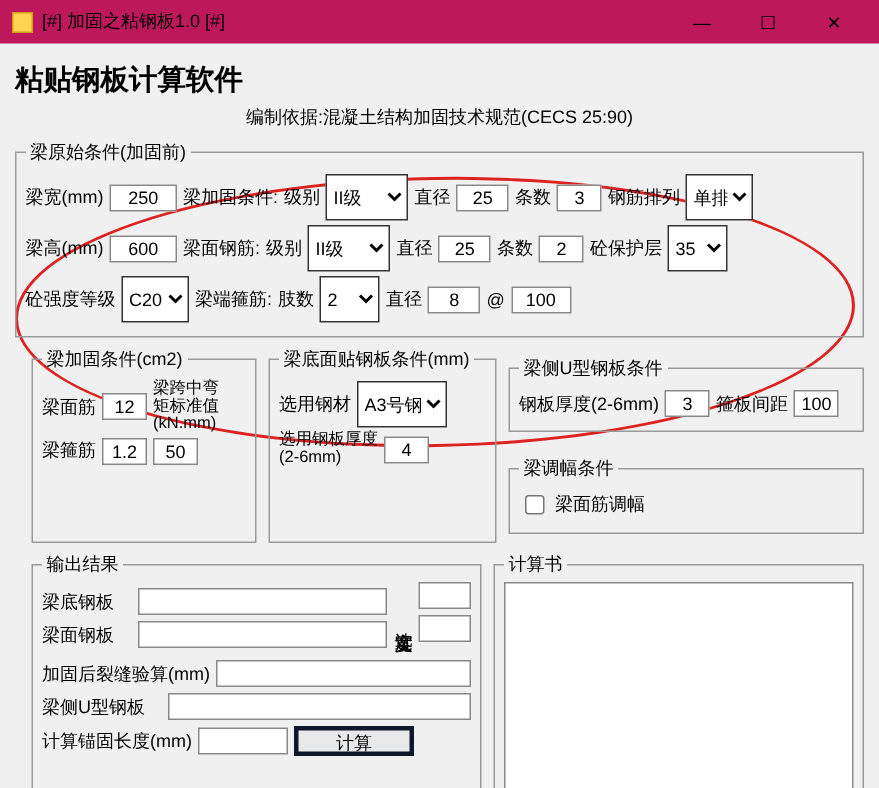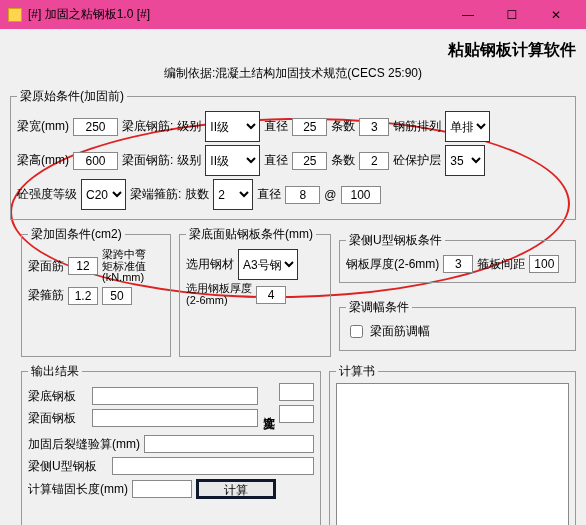--- a/index.html
+++ b/index.html
@@ -1,23 +1,23 @@
 <!DOCTYPE html>
 <html><head>
 <meta charset="utf-8">
 <style>
   * { box-sizing: border-box; font-family: "SimSun", "Microsoft YaHei", sans-serif; }
   body { margin: 0; background: #fff; width: 586px; }
-  .titlebar { height: 30px; background: #ec4899; border-bottom: 1px solid #eee; display: flex; align-items: center; padding: 0 8px; font-size: 12px; }
+  .titlebar { height: 30px; background: #be185d; border-bottom: 1px solid #eee; display: flex; align-items: center; padding: 0 8px; font-size: 12px; }
   .titlebar .tb-icon { width: 14px; height: 14px; background: #ffd54f; border: 1px solid #d4a017; margin-right: 6px; }
   .titlebar .tb-title { flex: 1; }
   .titlebar .tb-btns { display: flex; gap: 0; }
   .titlebar .tb-btn { width: 44px; height: 28px; display: flex; align-items: center; justify-content: center; font-size: 12px; font-family: Arial; }
   .content { background: #f0f0f0; padding: 6px 10px 8px 10px; }
-  .main-title { font-size: 16px; font-weight: bold; text-align: right; padding-top: 4px; }
+  .main-title { font-size: 19px; font-weight: bold; text-align: left; padding-top: 4px; }
   .sub-title { font-size: 12px; text-align: center; margin-top: 4px; }
   fieldset { border: 1px solid #999; margin: 6px 0; padding: 3px 6px 6px 6px; font-size: 12px; position: relative; }
   legend { padding: 0 3px; font-size: 12px; }
   .row { display: flex; align-items: center; gap: 4px; margin: 3px 0; flex-wrap: nowrap; }
   label { font-size: 12px; white-space: nowrap; }
   input[type=text] { border: 1px solid #888; background: #fff; font-size: 12px; height: 18px; padding: 0 2px; text-align: center; }
   select { border: 1px solid #333; background: #fff; font-size: 12px; height: 31px; }
   .w30 { width: 30px; } .w35 { width: 35px; } .w40 { width: 40px; } .w45 { width: 45px; } .w55 { width: 55px; } .w60 { width: 60px; text-align: right; }
   .cols { display: flex; gap: 8px; align-items: stretch; margin-left: 11px; }
   .cols > fieldset { margin: 0; }
@@ -56,21 +56,21 @@
   <div class="ellipse"></div>
 
   <div class="main-title">粘贴钢板计算软件</div>
   <div class="sub-title">编制依据:混凝土结构加固技术规范(CECS 25:90)</div>
 
   <fieldset>
     <legend>梁原始条件(加固前)</legend>
     <div class="row">
       <label>梁宽(mm)</label>
       <input type="text" class="w45" value="250" style="">
-      <label>梁底钢筋:</label>
+      <label>梁加固条件:</label>
       <label>级别</label>
       <select class="w55"><option>II级</option></select>
       <label>直径</label>
       <input type="text" class="w35" value="25" style="">
       <label>条数</label>
       <input type="text" class="w30" value="3" style="">
       <label>钢筋排列</label>
       <select class="w45"><option>单排</option></select>
     </div>
     <div class="row">

